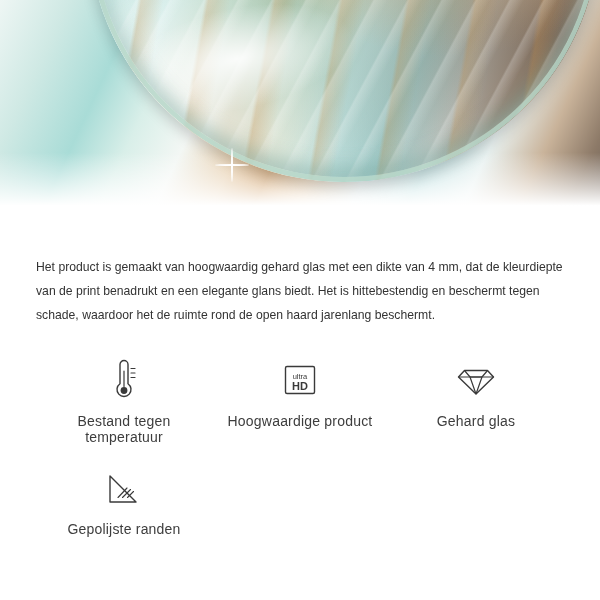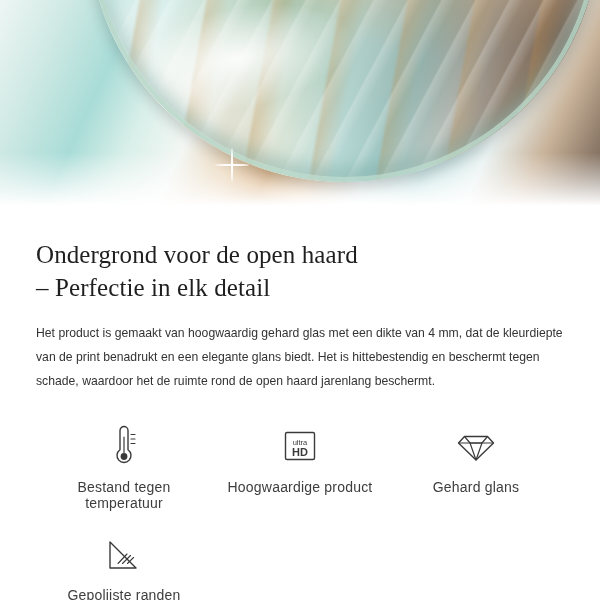--- a/index.html
+++ b/index.html
@@ -195,24 +195,20 @@
     <div class="plate">
       <div class="plate-art"></div>
       <div class="plate-streaks"></div>
       <div class="plate-gloss"></div>
       <div class="plate-edge"></div>
     </div>
     <div class="sparkle"></div>
   </div>
 
   <div class="content">
-    <h1 class="headline">
-      <span>Ondergrond voor de open haard</span>
-      <span class="l2">– Perfectie in elk detail</span>
-    </h1>
 
     <p class="body-copy">Het product is gemaakt van hoogwaardig gehard glas met een dikte van 4 mm, dat de kleurdiepte van de print benadrukt en een elegante glans biedt. Het is hittebestendig en beschermt tegen schade, waardoor het de ruimte rond de open haard jarenlang beschermt.</p>
 
     <div class="features">
 
       <div class="feature">
         <div class="feature-icon">
           <svg width="34" height="42" viewBox="0 0 34 42" fill="none" stroke="#3a3a3a" stroke-width="1.4" stroke-linecap="round">
             <path d="M13 5.5a4 4 0 0 1 8 0v19.2a7 7 0 1 1-8 0z"></path>
             <path d="M17 12v15.5" stroke-width="1.2"></path>
@@ -237,21 +233,21 @@
 
       <div class="feature">
         <div class="feature-icon">
           <svg width="42" height="38" viewBox="0 0 42 38" fill="none" stroke="#3a3a3a" stroke-width="1.4" stroke-linejoin="round">
             <path d="M9.5 9.5h23l6 6.5L21 33 3.5 16z"></path>
             <path d="M3.5 16h35" stroke-width="1.2"></path>
             <path d="M9.5 9.5 15 16l6 17M32.5 9.5 27 16l-6 17" stroke-width="1.2"></path>
             <path d="M15 16h12" stroke-width="1.2"></path>
           </svg>
         </div>
-        <div class="feature-label">Gehard glans</div>
+        <div class="feature-label">Gehard glas</div>
       </div>
 
       <div class="feature">
         <div class="feature-icon">
           <svg width="38" height="38" viewBox="0 0 38 38" fill="none" stroke="#3a3a3a" stroke-width="1.4" stroke-linecap="round" stroke-linejoin="round">
             <path d="M5 33V7l26 26H5z"></path>
             <path d="M13 28.5 22 19M17.5 28.5 25.5 20.5M22.5 28.5 28.5 22.5" stroke-width="1.1"></path>
           </svg>
         </div>
         <div class="feature-label">Gepolijste randen</div>

